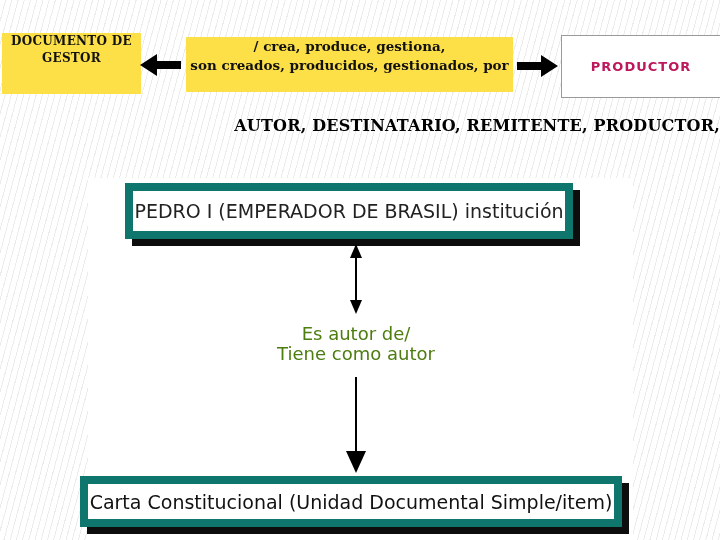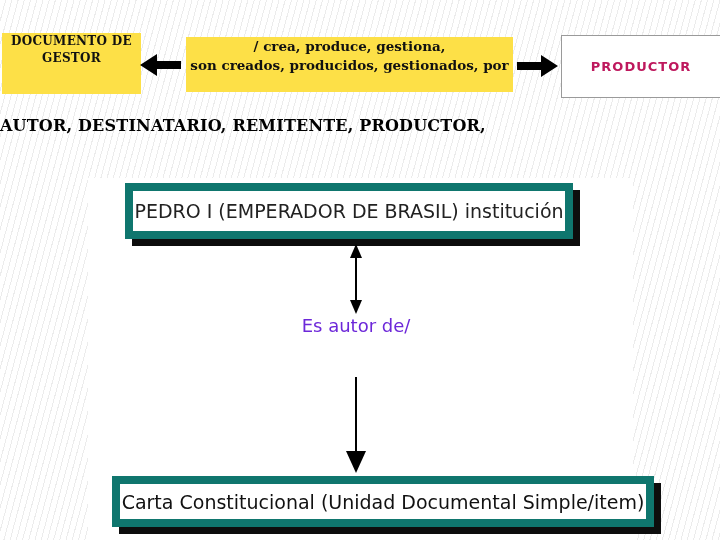--- a/index.html
+++ b/index.html
@@ -20,34 +20,34 @@
     font-family:"DejaVu Serif",serif;font-weight:bold;font-size:13.5px;line-height:19px;
     color:#111;}
   .productor-box{left:561px;top:35px;width:160px;height:63px;background:#ffffff;
     border:1px solid #9a9a9a;display:flex;align-items:center;justify-content:center;
     font-family:"DejaVu Sans",sans-serif;font-weight:bold;font-size:13px;
     letter-spacing:1px;color:#be185d;}
   .arrow-left{left:140px;top:52px;width:41px;height:26px;}
   .arrow-right{left:517px;top:53px;width:41px;height:26px;}
 
   
-  .heading{left:0;top:115px;width:720px;text-align:left;
+  .heading{left:0;top:115px;width:720px;text-align:right;
     font-family:"DejaVu Serif",serif;font-weight:bold;font-size:16px;line-height:22px;
     color:#000;letter-spacing:.2px;}
 
   
   .panel{left:88px;top:178px;width:545px;height:362px;background:#ffffff;}
   .nodebox{background:#ffffff;border:8px solid #0f766e;box-shadow:7px 7px 0 #0d0d0d;
     display:flex;align-items:center;justify-content:center;text-align:center;}
   .pedro-box{left:125px;top:183px;width:448px;height:56px;
     font-size:19px;color:#222;}
   .carta-box{left:80px;top:476px;width:542px;height:51px;
-    font-size:19px;color:#111;margin-left:32px;}
-  .relation-label{left:228px;top:316px;width:256px;text-align:center;
-    font-size:18px;line-height:20px;color:#6d28d9;}
+    font-size:19px;color:#111;}
+  .relation-label{left:228px;top:324px;width:256px;text-align:center;
+    font-size:18px;line-height:20px;color:#4d7c0f;}
   .dbl-arrow{left:342px;top:243px;width:28px;height:72px;}
   .long-arrow{left:343px;top:377px;width:26px;height:96px;}
   svg{display:block;}
 </style>
 </head>
 <body>
 
 <div class="abs plainbox doc-box">
   <div>DOCUMENTO DE</div>
   <div>GESTOR</div>
@@ -87,20 +87,21 @@
 <div class="abs dbl-arrow">
   <svg width="28" height="72" viewBox="0 0 28 72">
     <line x1="14" y1="12" x2="14" y2="60" stroke="#000" stroke-width="2"></line>
     <polygon points="14,1 8,15 20,15" fill="#000"></polygon>
     <polygon points="14,71 8,57 20,57" fill="#000"></polygon>
   </svg>
 </div>
 
 <div class="abs relation-label">
   <div>Es autor de/</div>
+  <div>Tiene como autor</div>
 </div>
 
 <div class="abs long-arrow">
   <svg width="26" height="96" viewBox="0 0 26 96">
     <line x1="13" y1="0" x2="13" y2="76" stroke="#000" stroke-width="2"></line>
     <polygon points="13,96 3,74 23,74" fill="#000"></polygon>
   </svg>
 </div>
 
 <div class="abs nodebox carta-box">

